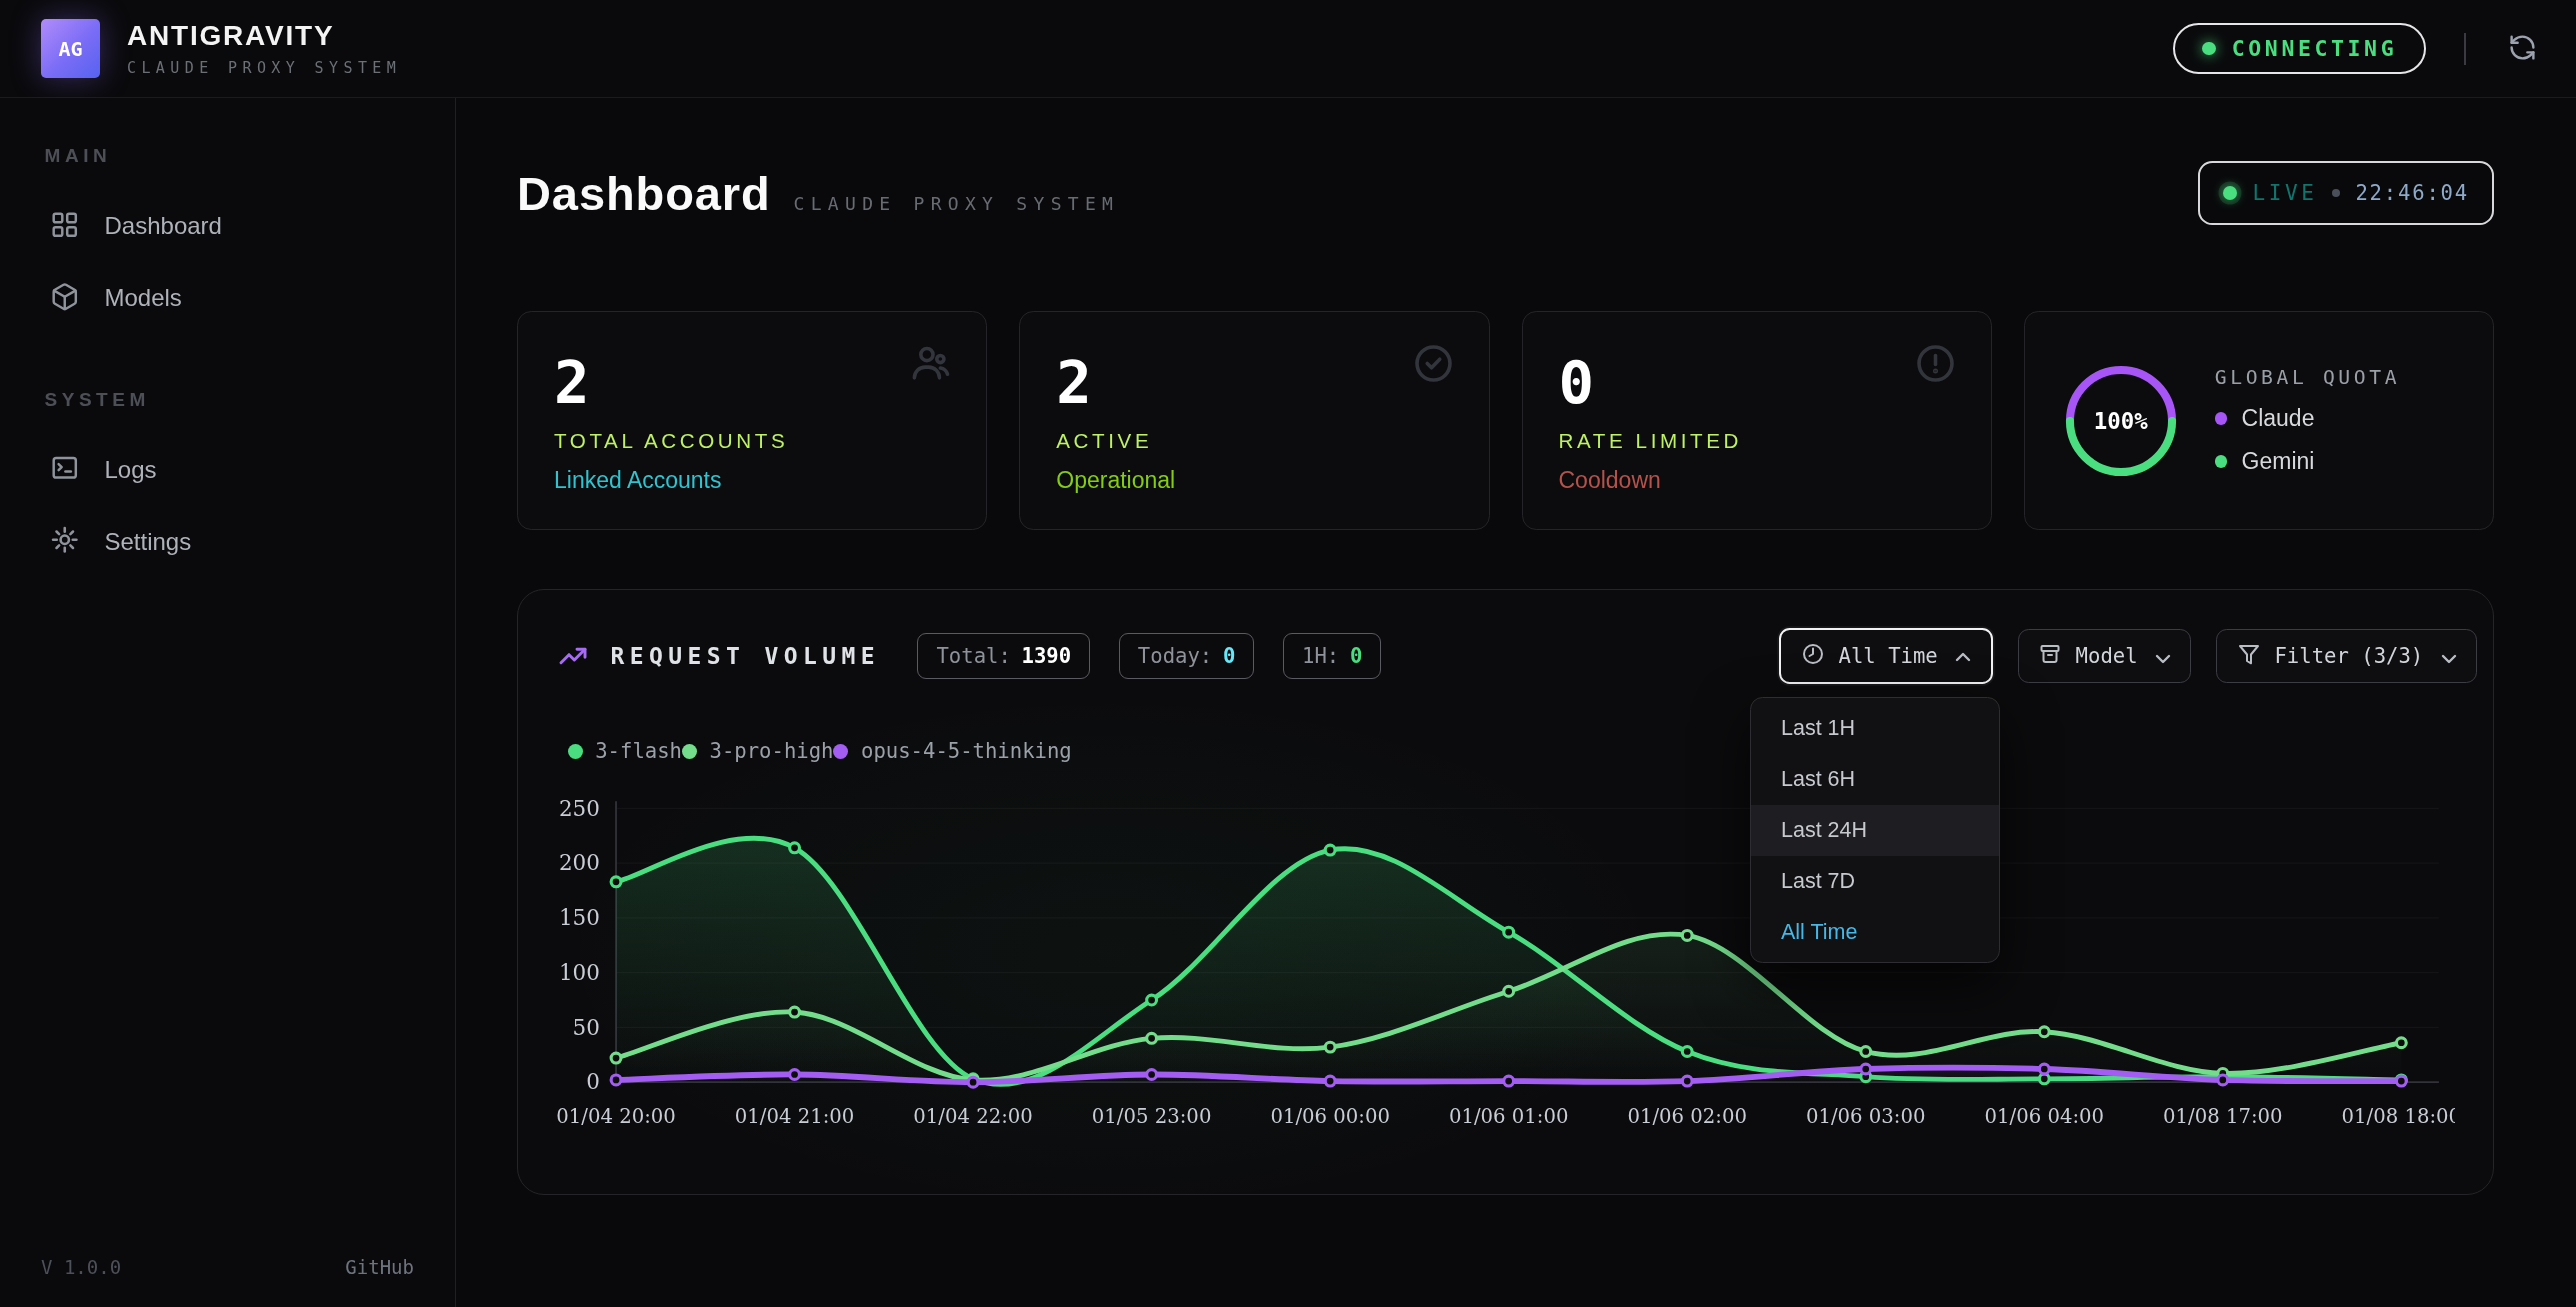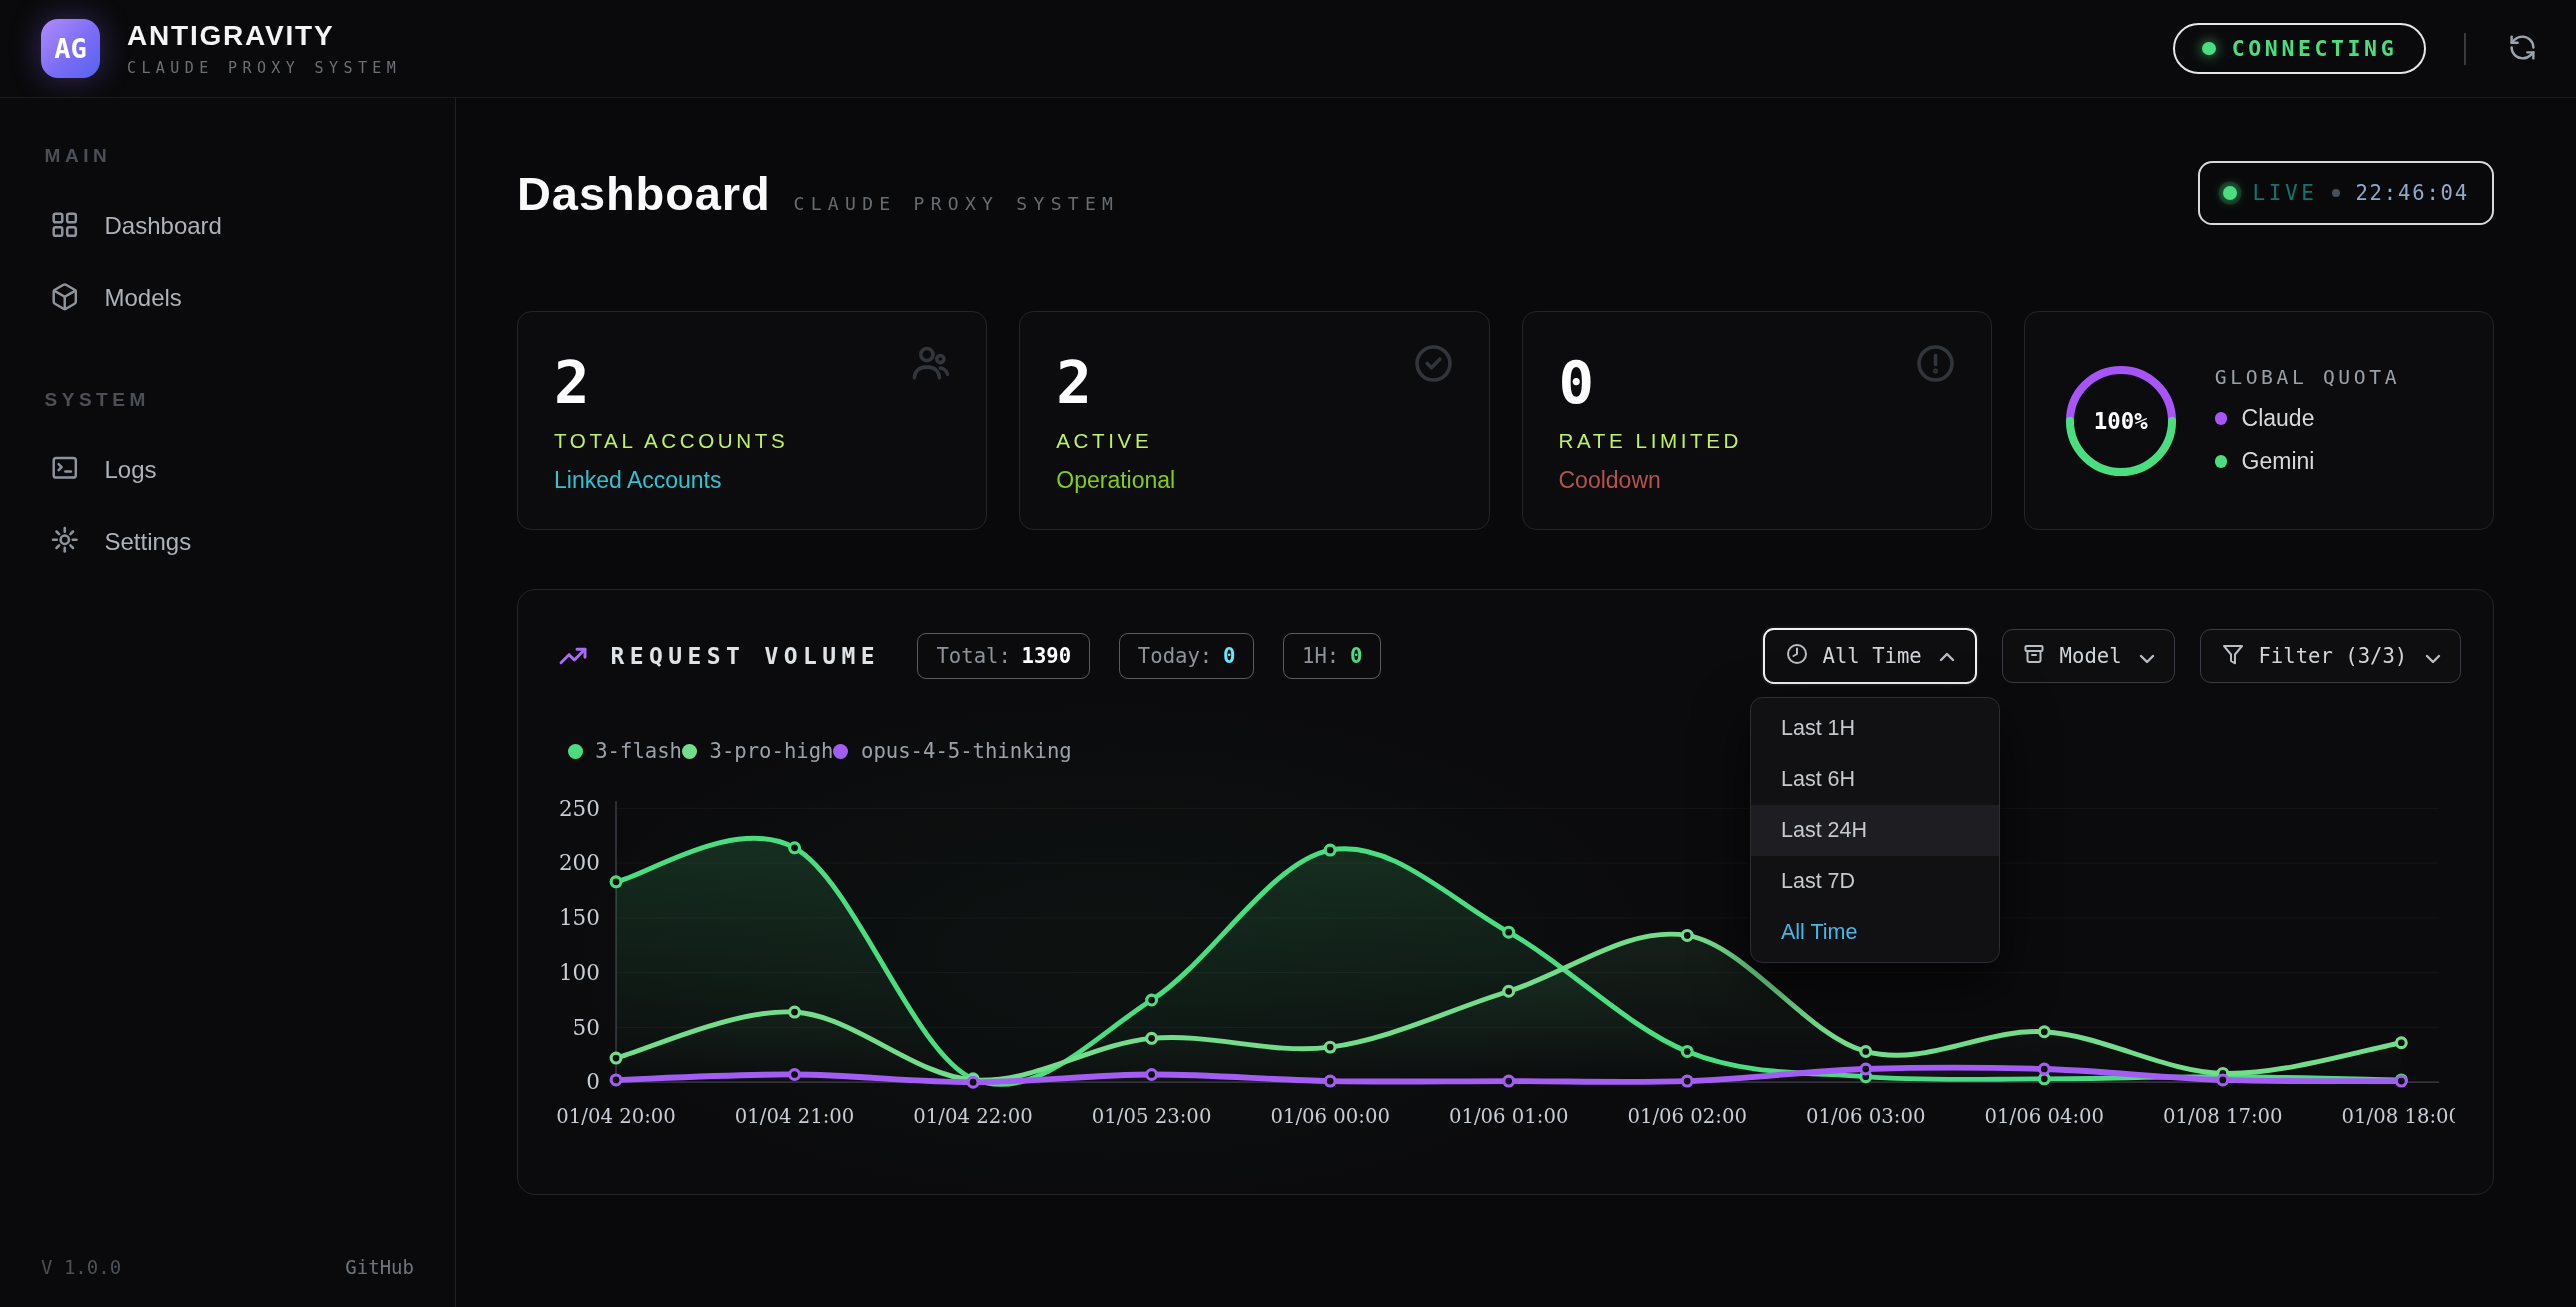--- a/index.html
+++ b/index.html
@@ -4,23 +4,23 @@
 <style>
   * { margin:0; padding:0; box-sizing:border-box; }
   html,body { width:2576px; height:1308px; background:#09090b; overflow:hidden;
     font-family:"Liberation Sans", sans-serif; color:#d4d4d8; }
   .mono { font-family:"DejaVu Sans Mono", monospace; }
 
   
   .topbar { height:98px; display:flex; align-items:center; justify-content:space-between;
     padding:0 36px 0 41px; border-bottom:1.8px solid #1b1b1f; background:#0a0a0c; }
   .brand { display:flex; align-items:center; gap:27px; }
-  .logo { width:59px; height:59px; border-radius:17px; display:flex; align-items:center; justify-content:center;
+  .logo { width:59px; height:59px; border-radius:5px; display:flex; align-items:center; justify-content:center;
     background:linear-gradient(135deg,#b18cfa 0%,#7a6cf6 55%,#5663f0 100%);
-    font-family:"DejaVu Sans Mono", monospace; font-weight:bold; font-size:27px; color:#fff;
+    font-family:"DejaVu Sans Mono", monospace; font-weight:bold; font-size:20px; color:#fff;
     box-shadow:0 0 30px rgba(139,104,250,.35); }
   .brand-name { font-size:28px; font-weight:bold; letter-spacing:1.8px; color:#f4f4f5; }
   .brand-sub { margin-top:6.3px; font-family:"DejaVu Sans Mono", monospace; font-size:15px;
     letter-spacing:5.4px; color:#6b7076; }
   .topbar-right { display:flex; align-items:center; }
   .conn-pill { display:flex; align-items:center; gap:16px; border:2.7px solid #e6e6ea; border-radius:894px;
     padding:10.7px 27px; }
   .conn-dot { width:13.4px; height:13.4px; border-radius:50%; background:#4ade80; box-shadow:0 0 12.5px rgba(74,222,128,.8); }
   .conn-text { font-family:"DejaVu Sans Mono", monospace; font-size:21.5px; letter-spacing:3.6px; color:#4ade80;font-weight:bold; }
   .top-divider { width:1.8px; height:32px; background:#3a3a40; margin:0 38px; }
@@ -66,22 +66,22 @@
   .ring-wrap svg { width:120px; height:120px; }
   .ring-pct { position:absolute; inset:0; display:flex; align-items:center; justify-content:center;
     font-family:"DejaVu Sans Mono", monospace; font-weight:bold; font-size:22.4px; color:#ffffff; }
   .quota-right { display:flex; flex-direction:column; gap:16px; }
   .quota-label { font-family:"DejaVu Sans Mono", monospace; font-size:19.7px; letter-spacing:3.6px; color:#9aa0a8; }
   .quota-row { display:flex; align-items:center; gap:14.3px; }
   .quota-dot { width:12.5px; height:12.5px; border-radius:50%; }
   .quota-name { font-size:23px; color:#d7d9dd; }
 
   
-  .chart-panel { position:relative; margin-top:59px; height:606px; border:1.8px solid #252529; border-radius:18px;
-    padding:38px 32px 0 39px;
+  .chart-panel { position:relative; margin-top:59px; height:606px; border:1.8px solid #252529; border-radius:27px;
+    padding:38px 16px 0 39px;
     background:radial-gradient(805px 376px at 30% 60%, rgba(74,222,128,.035), transparent 70%), #0b0b0d; }
   .panel-head { display:flex; align-items:center; justify-content:space-between; }
   .ph-left { display:flex; align-items:center; gap:21.5px; }
   .trend-icon { width:32px; height:32px; color:#a76bf5; }
   .trend-icon svg { width:100%; height:100%; }
   .panel-title { font-family:"DejaVu Sans Mono", monospace; font-weight:bold; font-size:23px; letter-spacing:5.4px; color:#dfe2e6; margin-right:16px; }
   .count-chip { display:flex; align-items:center; gap:10.7px; border:1.8px solid #5a5b62; border-radius:9px; padding:9.8px 18px;
     font-family:"DejaVu Sans Mono", monospace; font-size:20.6px; color:#8e939b; margin-right:7.2px; }
   .count-chip b { color:#fff; font-weight:bold; }
   .ph-right { display:flex; align-items:center; gap:25px; }

